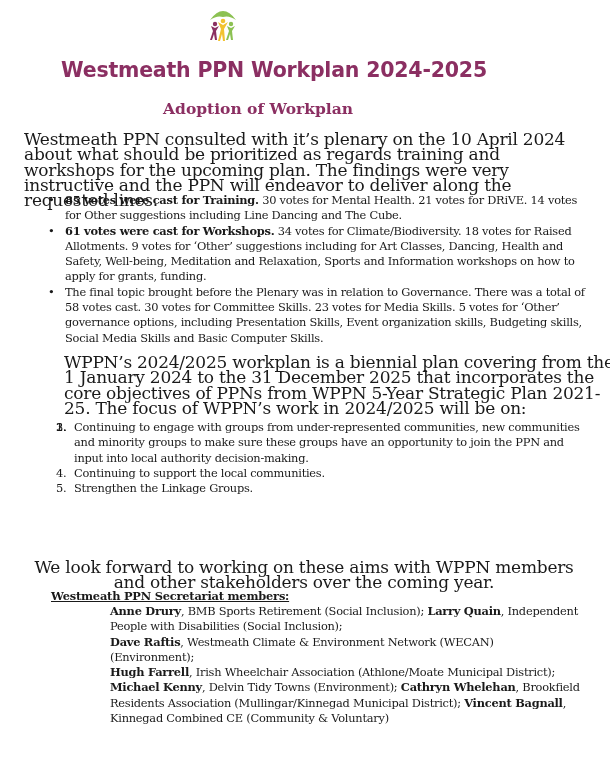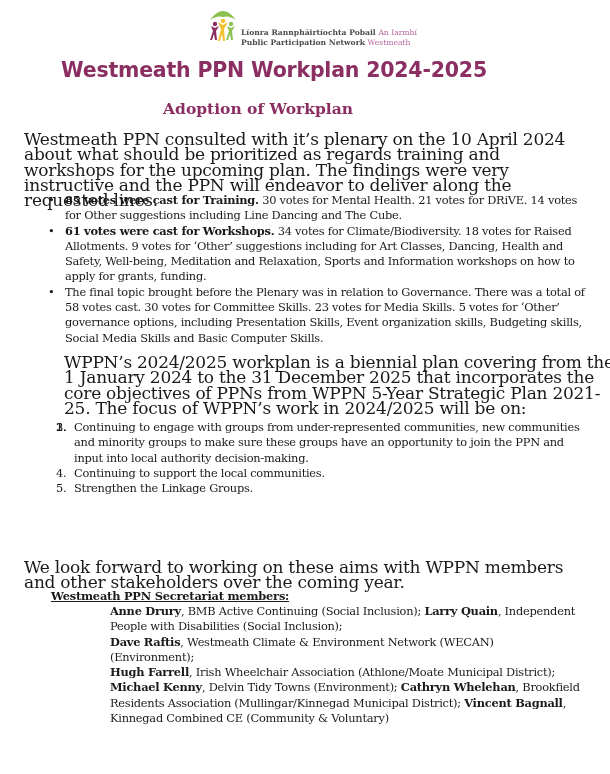--- a/index.html
+++ b/index.html
@@ -146,30 +146,20 @@
     <svg width="32" height="40" viewBox="0 0 32 40">
       <path d="M3 16 Q16 -2 29 16 Q22 11 16 13 Q10 11 3 16 Z" fill="#8cc152"></path>
       <circle cx="8" cy="20" r="2.2" fill="#8b2f62"></circle>
       <path d="M4 22 L8 24 L12 22 L9 27 L10 36 L8 36 L7 30 L5 36 L3 36 L6 27 Z" fill="#8b2f62"></path>
       <circle cx="16" cy="17" r="2.3" fill="#f2c230"></circle>
       <path d="M11 18 L16 21 L21 18 L17 25 L18 37 L16 37 L15 30 L13 37 L11 37 L14 25 Z" fill="#f2c230"></path>
       <circle cx="24" cy="20" r="2.2" fill="#8cc152"></circle>
       <path d="M20 22 L24 24 L28 22 L25 27 L26 36 L24 36 L23 30 L21 36 L19 36 L22 27 Z" fill="#8cc152"></path>
     </svg>
   </div>
-  <div class="logo-text">
-    <div>
-      <span>Líonra Rannpháirtíochta Pobail</span>
-      <span class="accent">An Iarmhí</span>
-    </div>
-    <div>
-      <span>Public Participation Network</span>
-      <span class="accent">Westmeath</span>
-    </div>
-  </div>
 </div>
 
 <div class="title">Westmeath PPN Workplan 2024-2025</div>
 <div class="subtitle">Adoption of Workplan</div>
 
 <div class="para" style="top:132px;">Westmeath PPN consulted with it’s plenary on the 10 April 2024 about what should be prioritized as regards training and workshops for the upcoming plan. The findings were very instructive and the PPN will endeavor to deliver along the requested lines.</div>
 
 <ul class="bullets">
   <li>
     <span class="dot">•</span>
@@ -201,21 +191,21 @@
   <li>
     <span class="num">4.</span>
     <span>Continuing to support the local communities.</span>
   </li>
   <li>
     <span class="num">5.</span>
     <span>Strengthen the Linkage Groups.</span>
   </li>
 </ol>
 
-<div class="para" style="top:560px;">We look forward to working on these aims with WPPN members and other stakeholders over the coming year.</div>
+<div class="para" style="top:560px;text-align:center;">We look forward to working on these aims with WPPN members and other stakeholders over the coming year.</div>
 
 <div class="sec-heading">Westmeath PPN Secretariat members:</div>
 <div class="members">
-  <span><b>Anne Drury</b><span>, BMB Active Continuing (Social Inclusion); </span></span><span><b>Larry Quain</b><span>, Independent People with Disabilities (Social Inclusion);</span></span><br>
+  <span><b>Anne Drury</b><span>, BMB Sports Retirement (Social Inclusion); </span></span><span><b>Larry Quain</b><span>, Independent People with Disabilities (Social Inclusion);</span></span><br>
   <span><b>Dave Raftis</b><span>, Westmeath Climate &amp; Environment Network (WECAN) (Environment);</span></span><br>
   <span><b>Hugh Farrell</b><span>, Irish Wheelchair Association (Athlone/Moate Municipal District);</span></span><br>
   <span><b>Michael Kenny</b><span>, Delvin Tidy Towns (Environment); </span></span><span><b>Cathryn Whelehan</b><span>, Brookfield Residents Association (Mullingar/Kinnegad Municipal District); </span></span><span><b>Vincent Bagnall</b><span>, Kinnegad Combined CE (Community &amp; Voluntary)</span></span>
 </div>
 
 </body></html>

